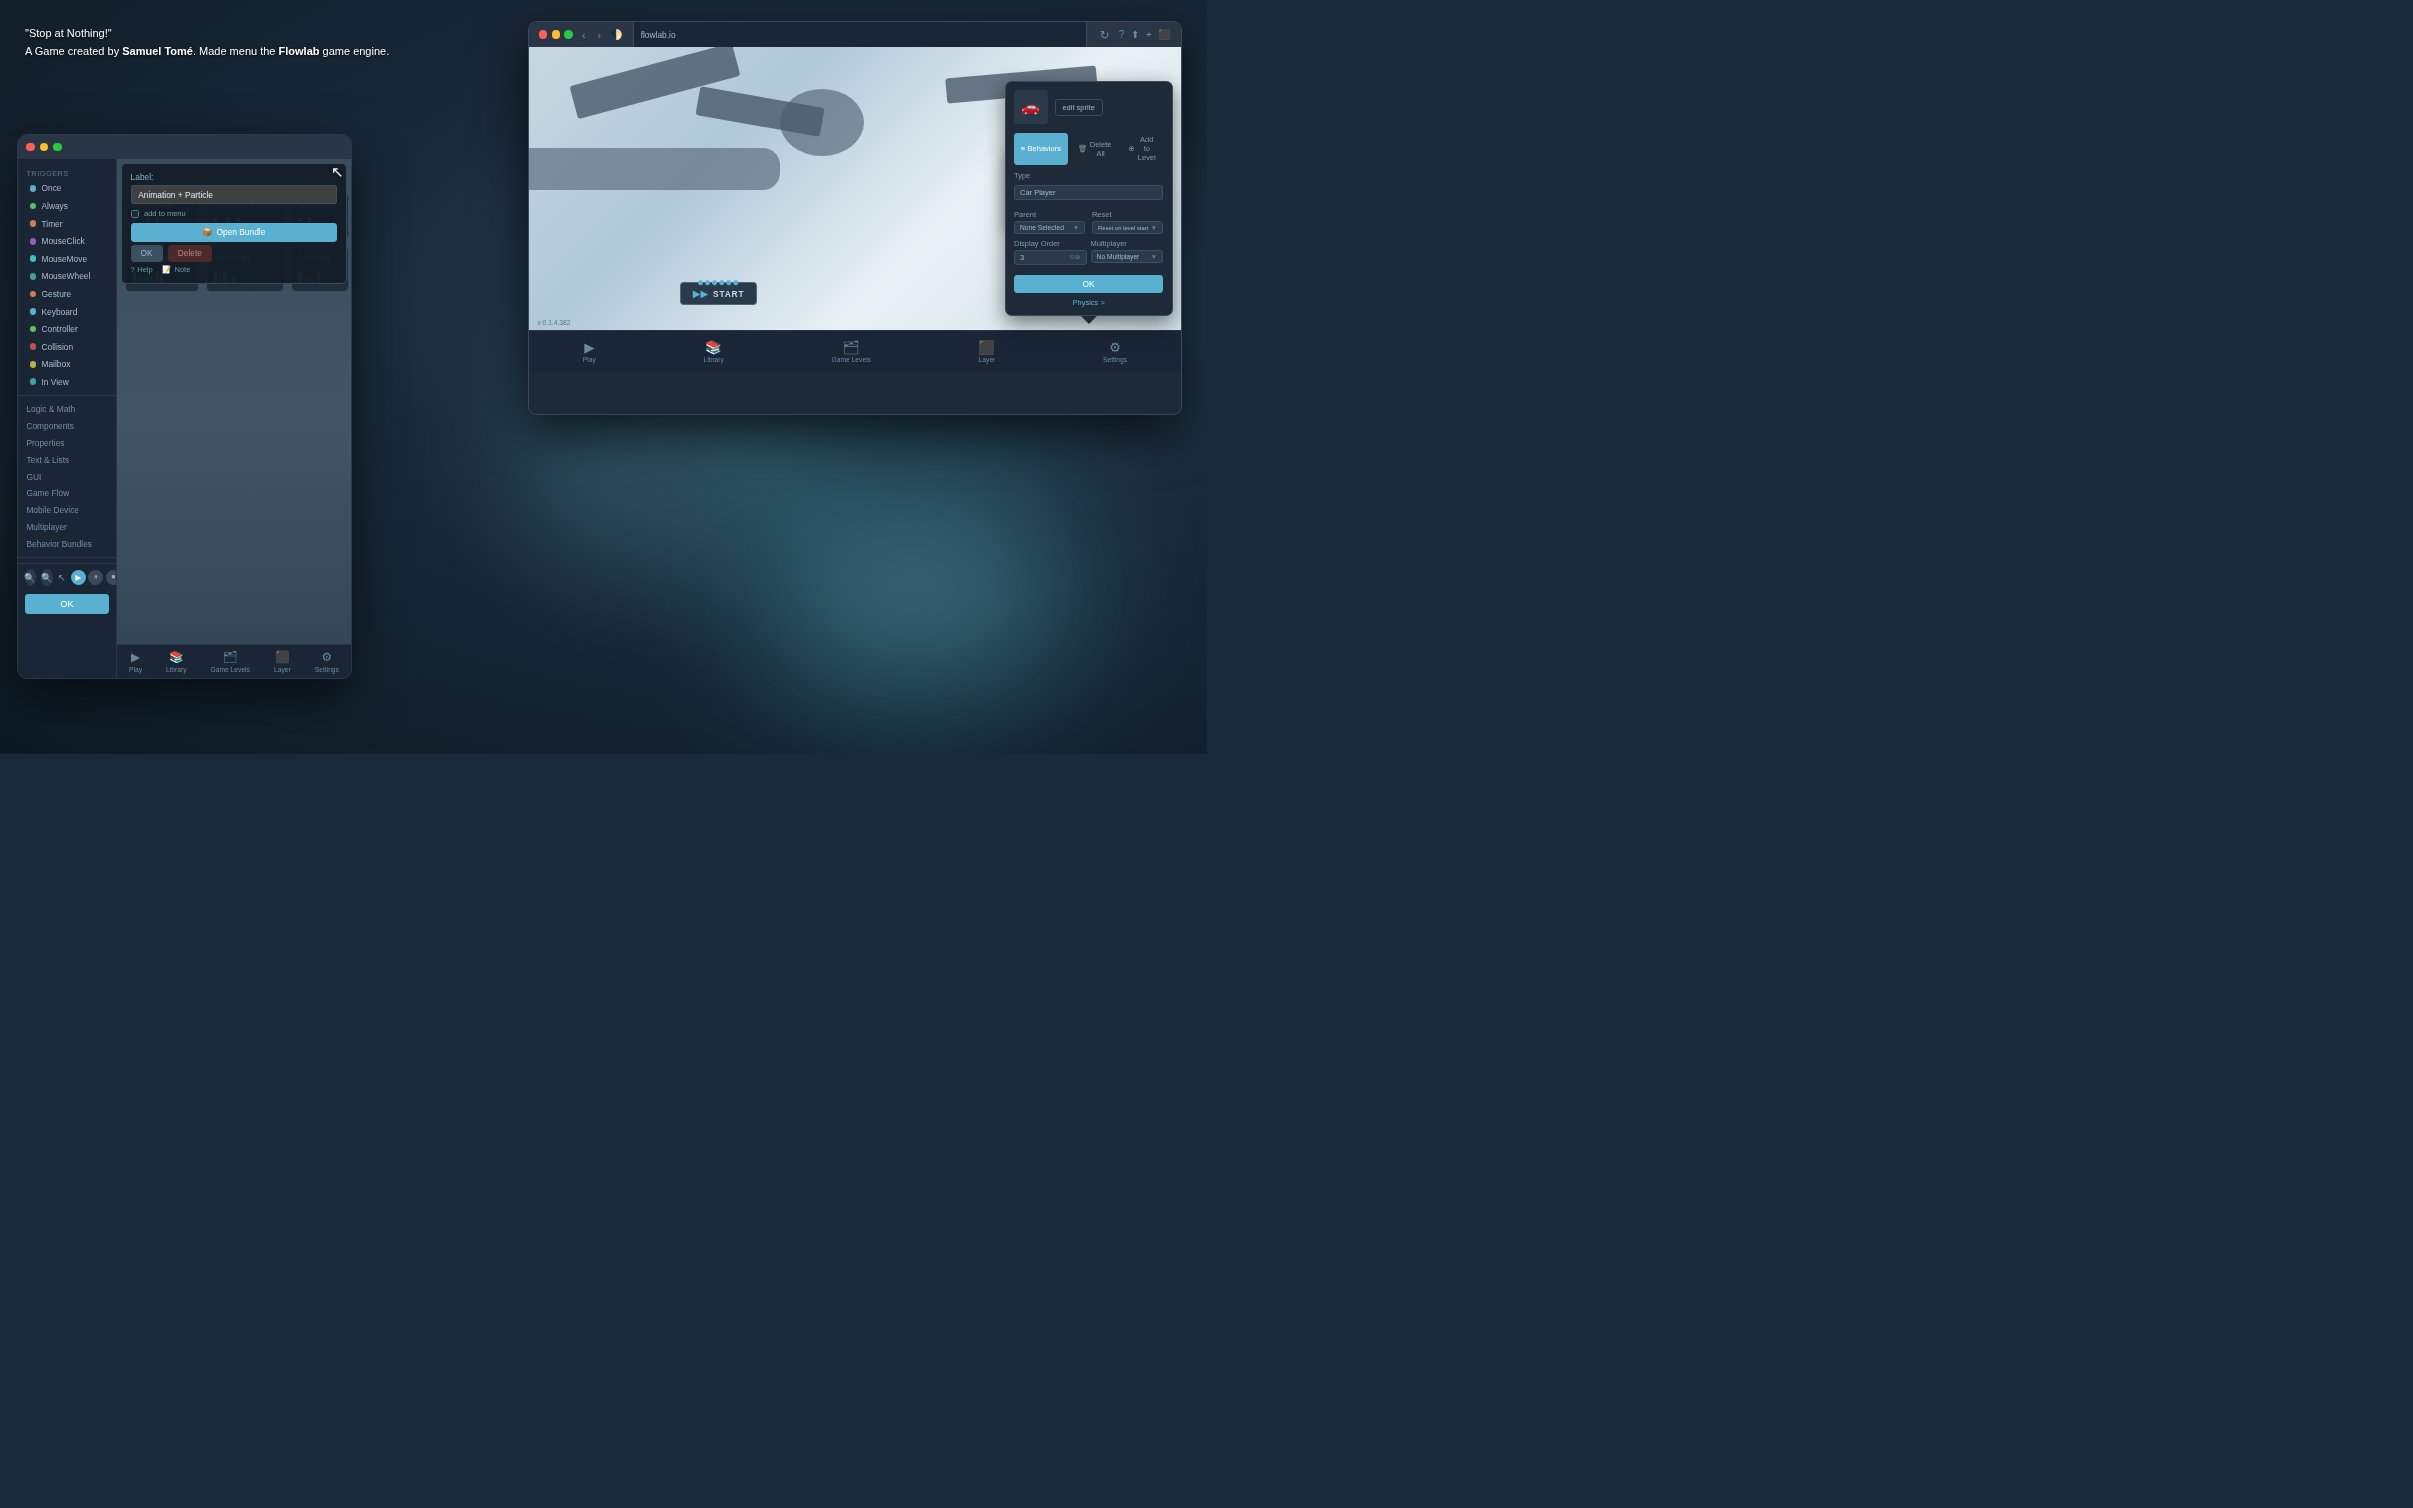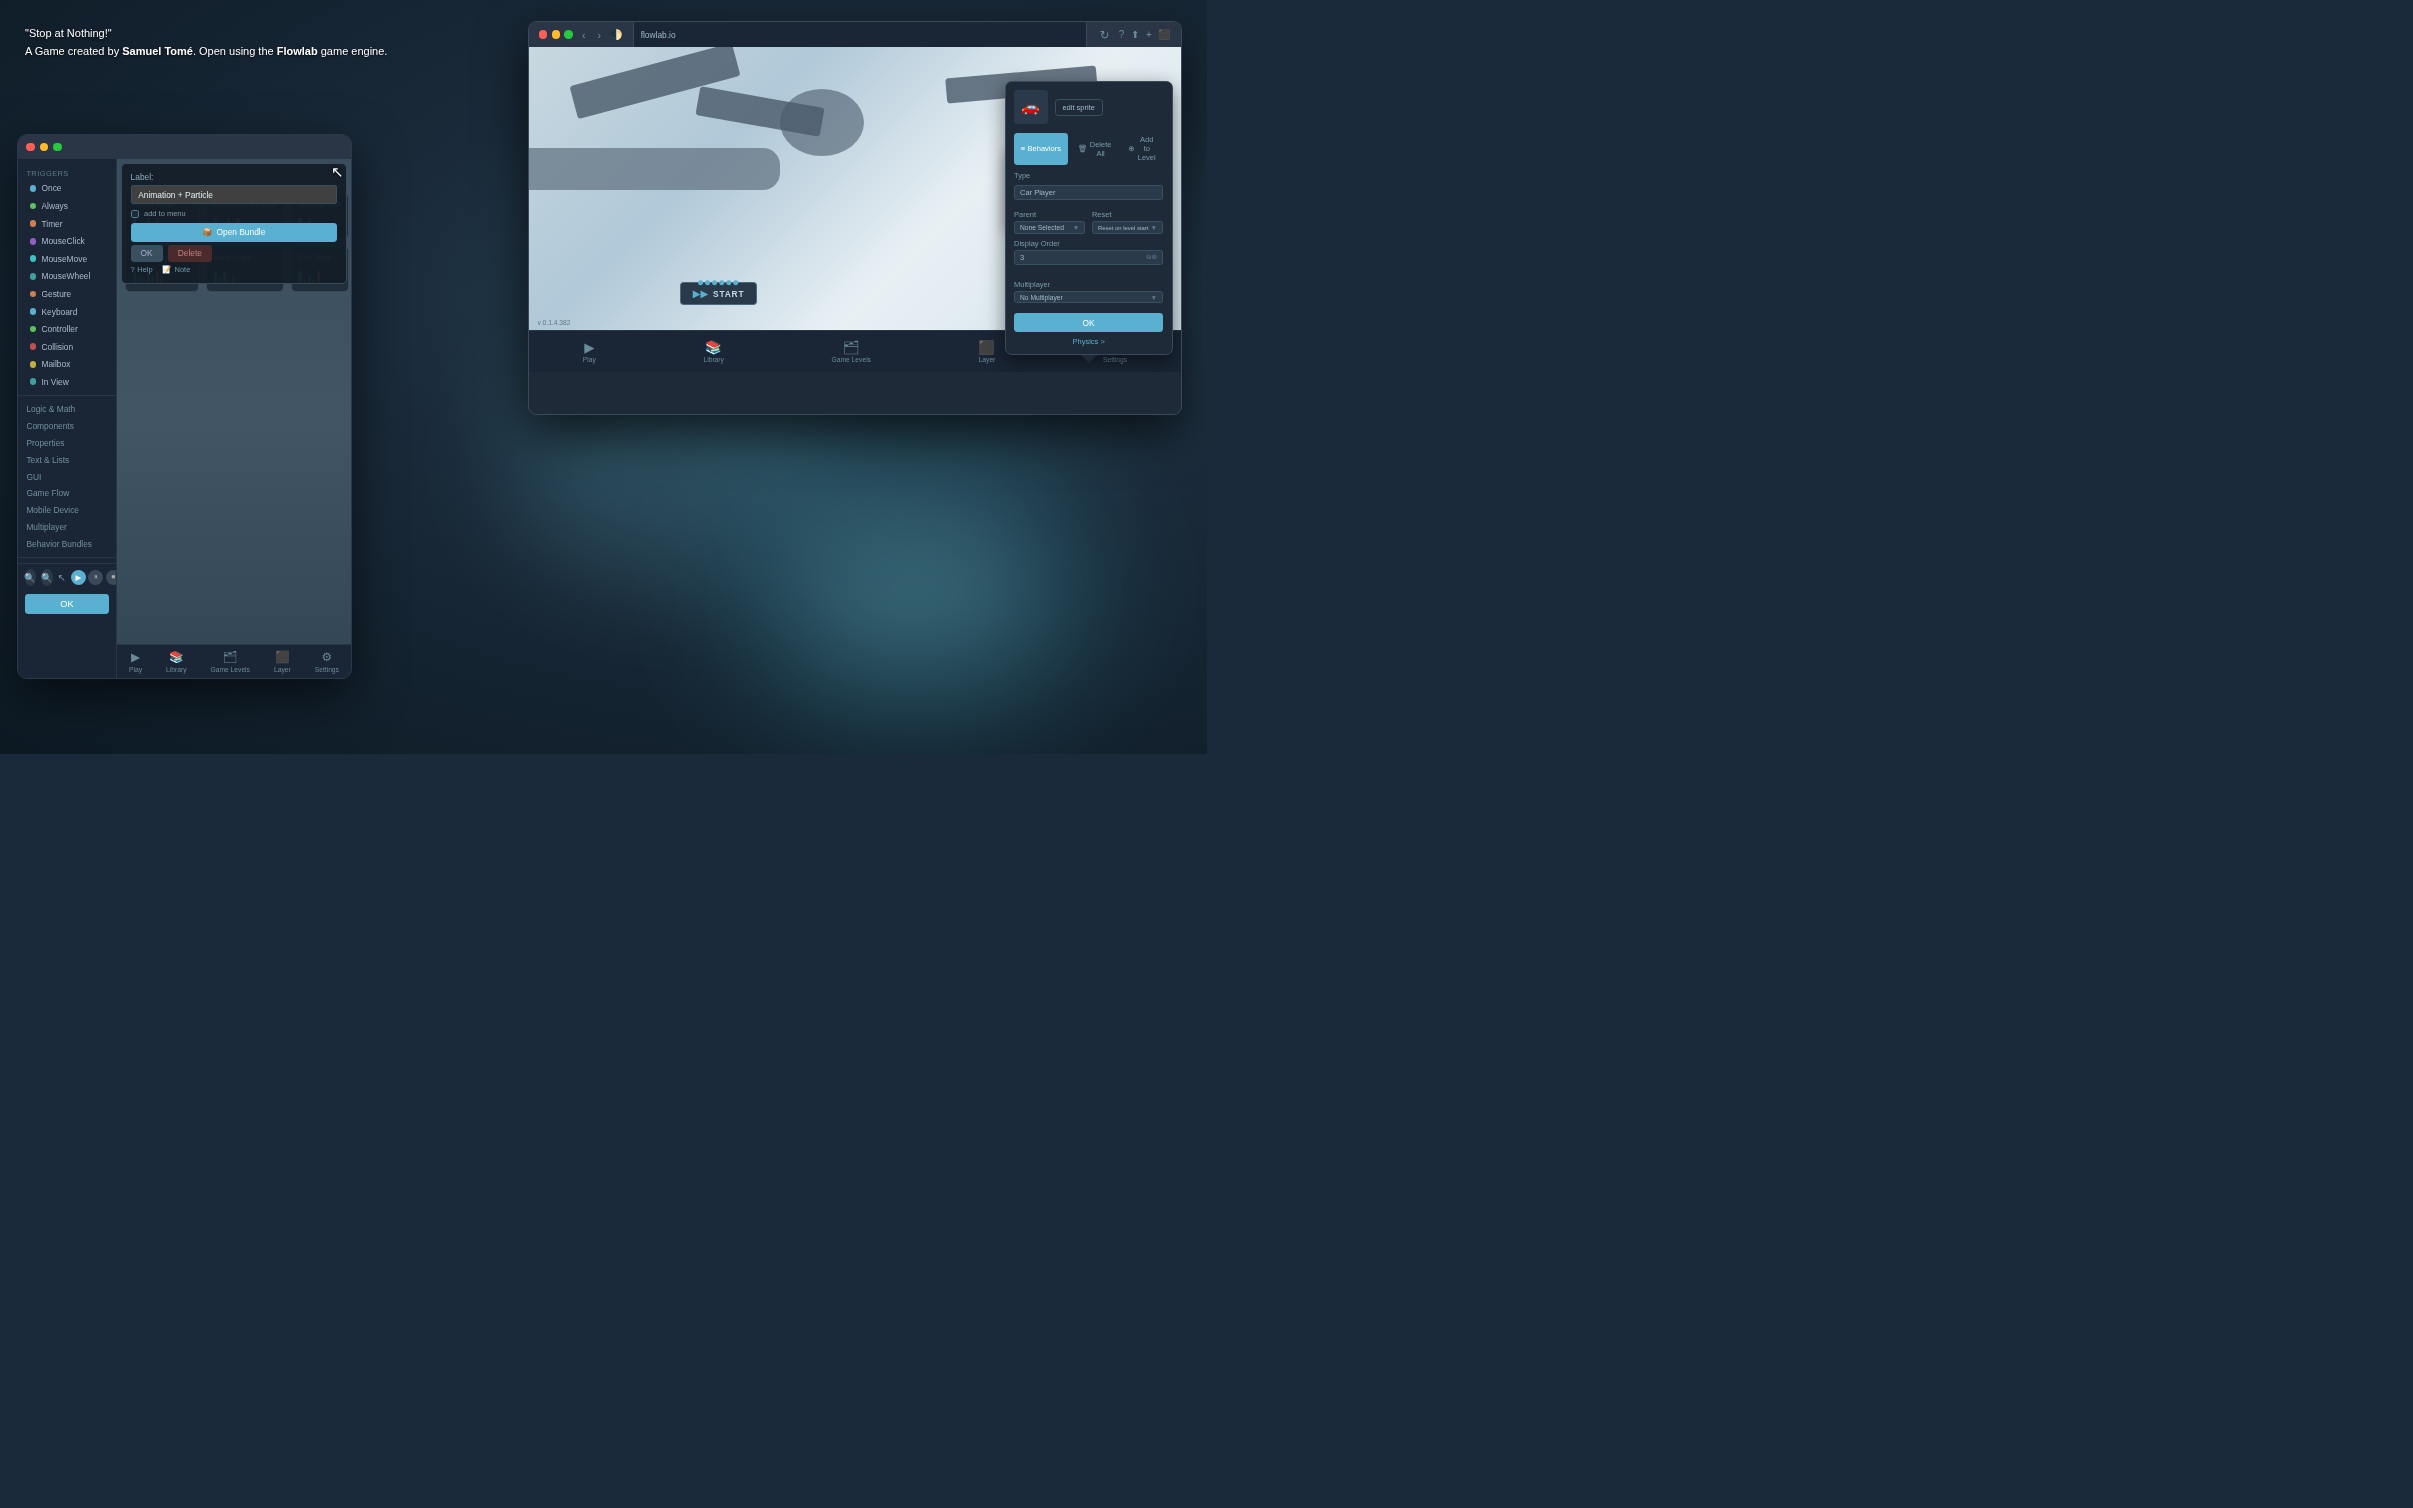--- a/index.html
+++ b/index.html
@@ -618,21 +618,21 @@
 <div class="bg-layer"></div>
 <div class="bg-blob bg-blob-1"></div>
 <div class="bg-blob bg-blob-2"></div>
 <div class="bg-blob bg-blob-3"></div>
 
 <div class="headline-text">
   <div>
     <span>"Stop at Nothing!"</span>
   </div>
   <div>
-    <span>A Game created by </span><span class="bold">Samuel Tomé</span><span>. Open using the </span><span class="bold">Flowlab</span><span> game engine.</span>
+    <span>A Game created by </span><span class="bold">Samuel Tomé</span><span>. Made menu the </span><span class="bold">Flowlab</span><span> game engine.</span>
   </div>
 </div>
 
 <div class="laptop-window">
   <div class="laptop-titlebar">
     <div class="traffic-dot dot-red"></div>
     <div class="traffic-dot dot-yellow"></div>
     <div class="traffic-dot dot-green"></div>
   </div>
   <div class="laptop-body">
@@ -966,21 +966,21 @@
           </div>
           <div style="flex:1;">
             <div class="popup-field-label">Reset</div>
             <div class="popup-field-value" style="margin-top:2.5px;">
               <span style="font-size:5.9px;">Reset on level start</span>
               <span class="arrow">▼</span>
             </div>
           </div>
         </div>
 
-        <div style="display:flex;gap:15px;margin-bottom:5px;flex-direction:column;">
+        <div style="display:flex;gap:4px;margin-bottom:5px;">
           <div style="flex:1;">
             <div class="popup-field-label">Display Order</div>
             <div class="popup-field-value" style="margin-top:2.5px;">
               <span>3</span>
               <span class="arrow">⊖⊕</span>
             </div>
           </div>
           <div style="flex:1;">
             <div class="popup-field-label">Multiplayer</div>
             <div class="popup-field-value" style="margin-top:2.5px;">

